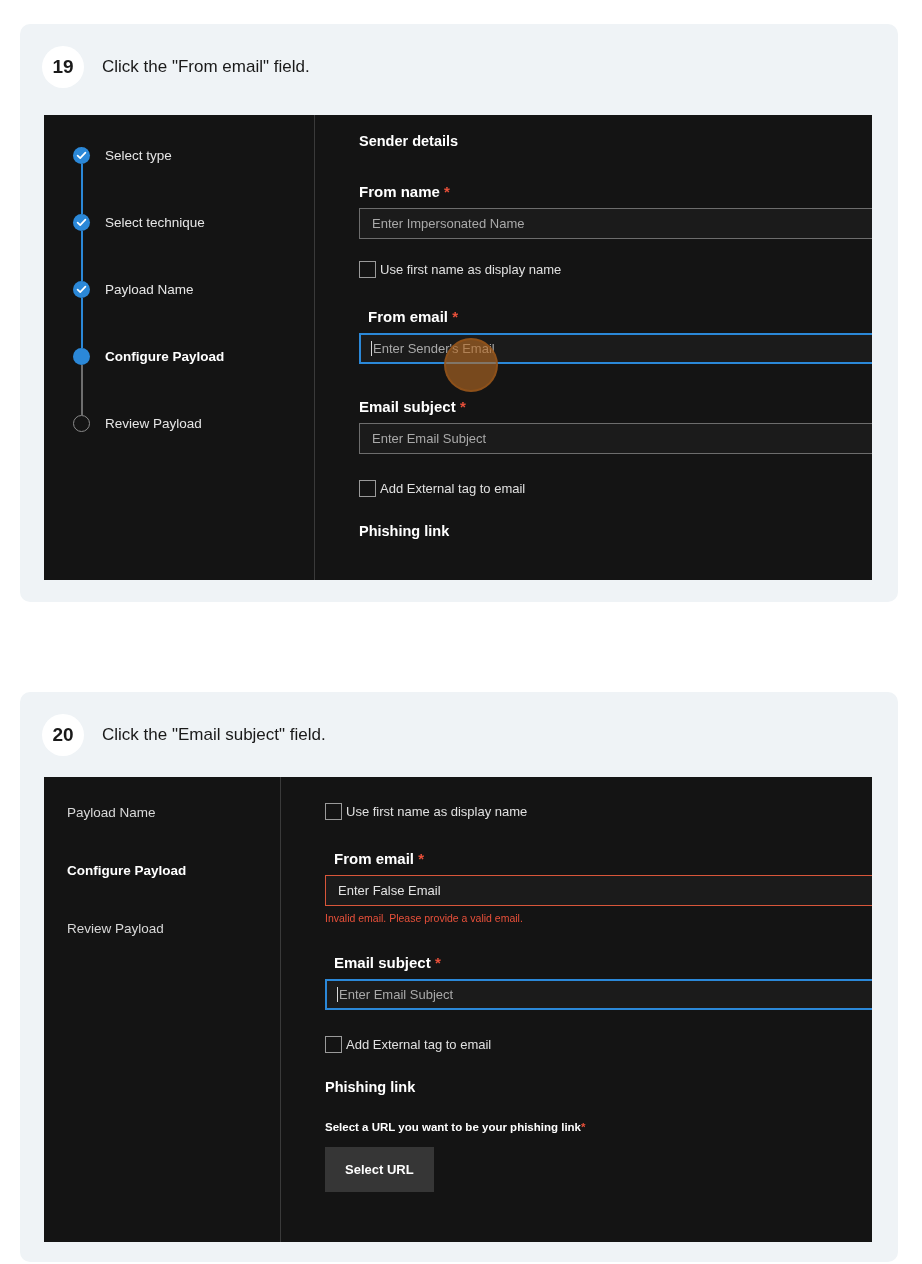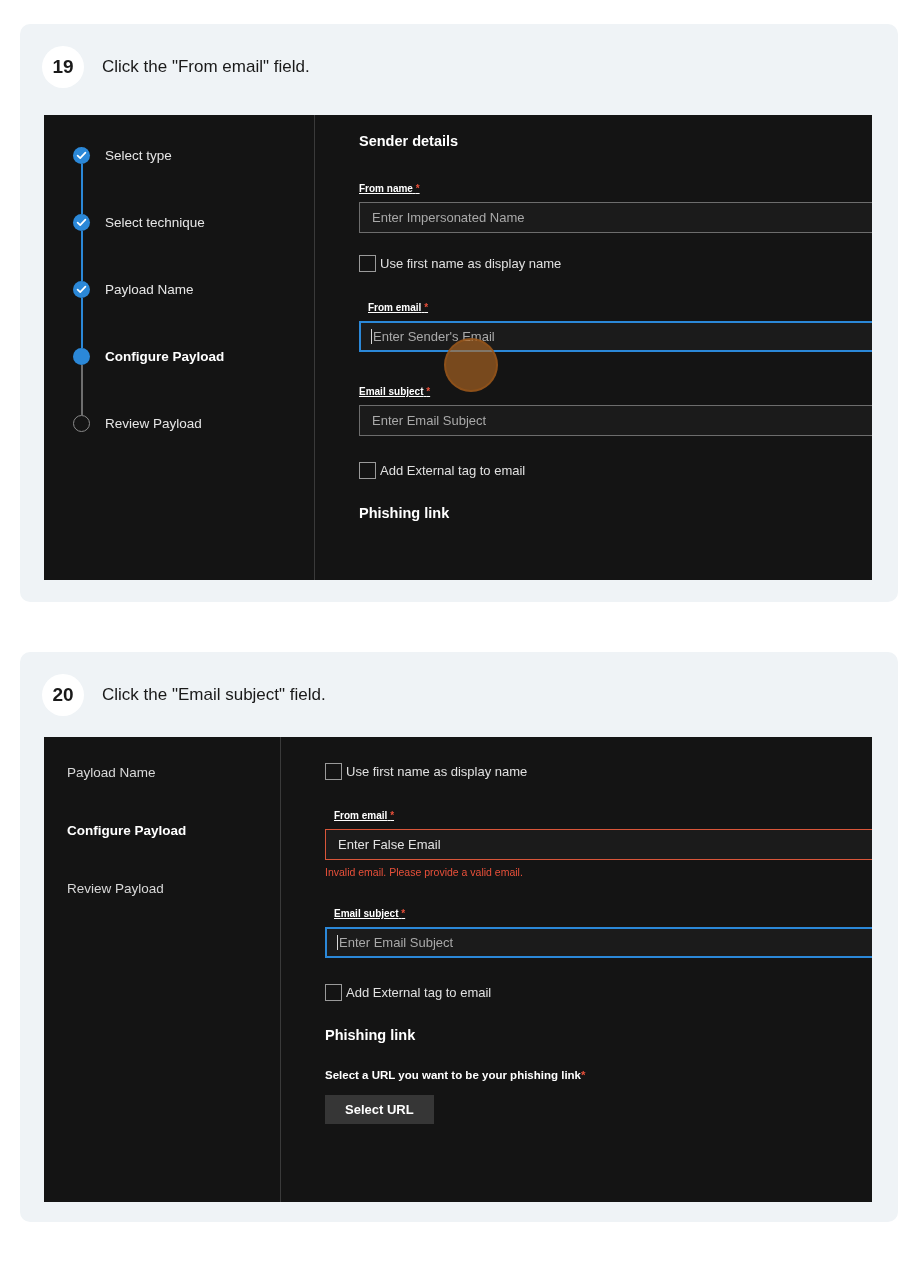--- a/index.html
+++ b/index.html
@@ -17,21 +17,21 @@
   
   .step-card {
     position: absolute;
     left: 20px;
     width: 878px;
     background: #eff3f6;
     border-radius: 10px;
     overflow: hidden;
   }
   #card-19 { top: 24px;  height: 578px; }
-  #card-20 { top: 652px; height: 570px; }
+  #card-20 { top: 692px; height: 570px; }
 
   .step-head {
     display: flex;
     align-items: center;
     gap: 18px;
     padding: 22px 0 20px 22px;
   }
   .step-badge {
     width: 42px; height: 42px;
     border-radius: 50%;
@@ -113,24 +113,23 @@
   .form { padding: 0; position: relative; }
   #panel-19 .form { padding: 18px 0 0 44px; }
   #panel-20 .form { padding: 26px 0 0 44px; }
 
   .section-title {
     font-size: 14.5px;
     font-weight: bold;
     color: #ffffff;
   }
   .field-label {
-    font-size: 10px;
+    font-size: 15px;
     font-weight: bold;
     color: #ffffff;
-    text-decoration: underline;
   }
   .req { color: #e8503a; font-weight: bold; }
 
   .text-input {
     display: block;
     height: 31px;
     line-height: 29px;
     background: #1b1b1b;
     border: 1px solid #6d6d6d;
     color: #a9a9a9;
@@ -175,21 +174,21 @@
     font-size: 11.5px;
     font-weight: bold;
     color: #ffffff;
   }
   .btn {
     display: inline-block;
     background: #363636;
     color: #ffffff;
     font-size: 13px;
     font-weight: bold;
-    padding: 7px 20px;
+    padding: 15px 20px;
     border: none;
     font-family: inherit;
     cursor: pointer;
   }
 
   
   .mt6  { margin-top: 6px; }
   .mt8  { margin-top: 8px; }
   .mt14 { margin-top: 14px; }
   .mt22 { margin-top: 22px; }

